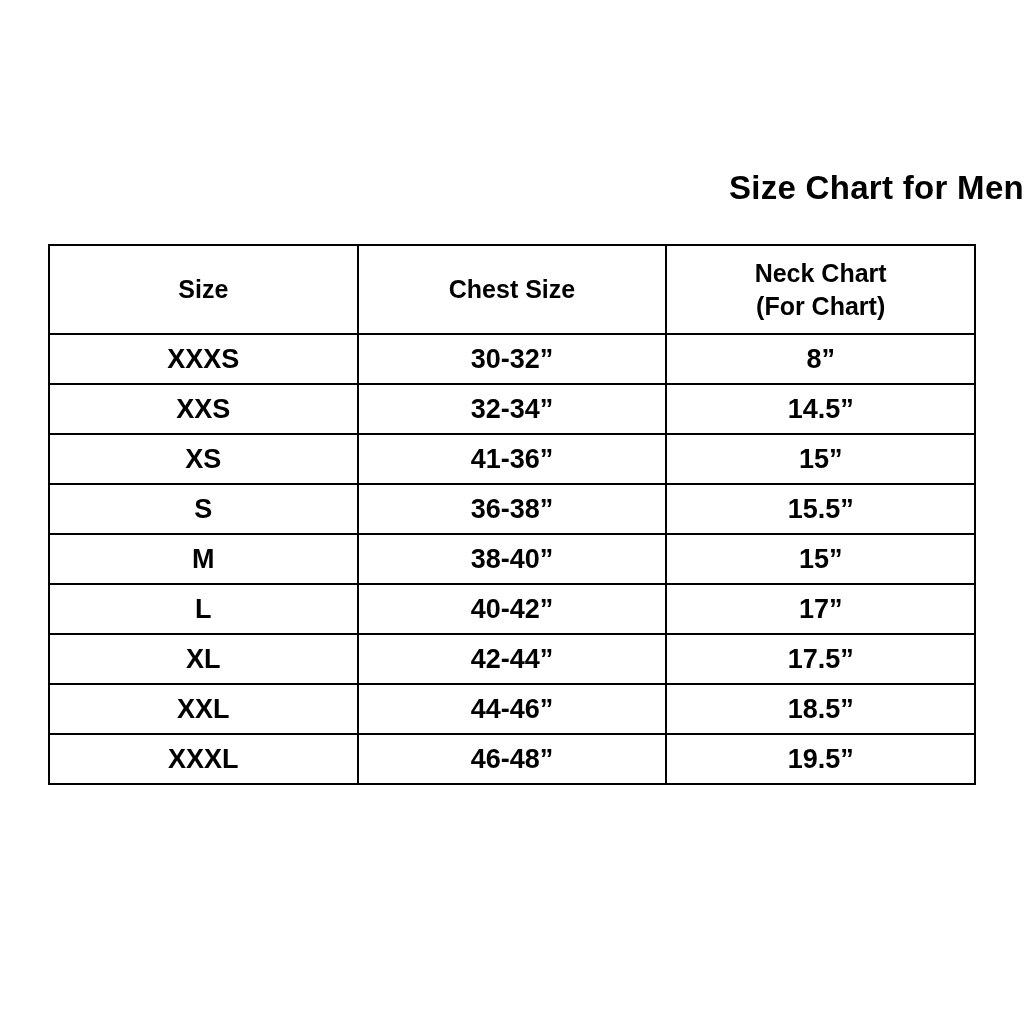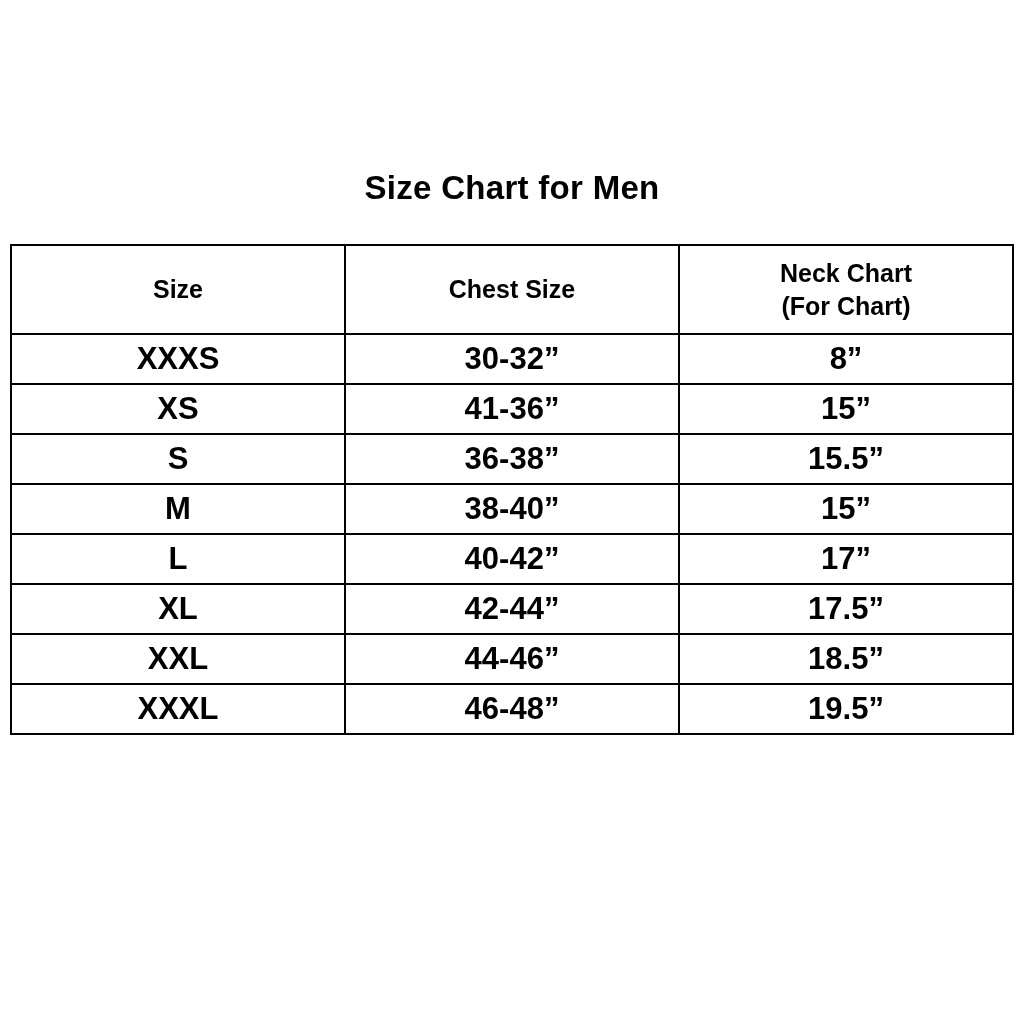--- a/index.html
+++ b/index.html
@@ -15,48 +15,48 @@
     overflow: hidden;
   }
   .page {
     width: 1024px;
     height: 1024px;
     box-sizing: border-box;
     padding-top: 170px;
   }
   .chart-title {
     margin: 0;
-    text-align: center;
+    text-align: right;
     font-size: 33px;
     line-height: 36px;
     font-weight: bold;
     letter-spacing: 0.3px;
   }
   table.size-chart {
     border-collapse: collapse;
     margin: 38px auto 0 auto;
-    width: 1004px;
+    width: 928px;
     table-layout: fixed;
     background: #ffffff;
   }
   table.size-chart th,
   table.size-chart td {
     border: 2.5px solid #000000;
     text-align: center;
     vertical-align: middle;
     font-weight: bold;
     padding: 0;
   }
   table.size-chart th {
     font-size: 25px;
     line-height: 33px;
     height: 87px;
   }
   table.size-chart td {
-    font-size: 31px;
+    font-size: 27px;
     height: 48px;
   }
   .header-subline {
     display: block;
   }
 </style>
 </head>
 <body>
 
 <div class="page">
@@ -72,20 +72,25 @@
           <span class="header-subline">Neck Chart</span>
           <span class="header-subline">(For Chart)</span>
         </th>
       </tr>
     </thead>
     <tbody>
       <tr>
         <td>XXXS</td>
         <td>30-32”</td>
         <td>8”</td>
+      </tr>
+      <tr>
+        <td>XXS</td>
+        <td>32-34”</td>
+        <td>14.5”</td>
       </tr>
       <tr>
         <td>XS</td>
         <td>41-36”</td>
         <td>15”</td>
       </tr>
       <tr>
         <td>S</td>
         <td>36-38”</td>
         <td>15.5”</td>

